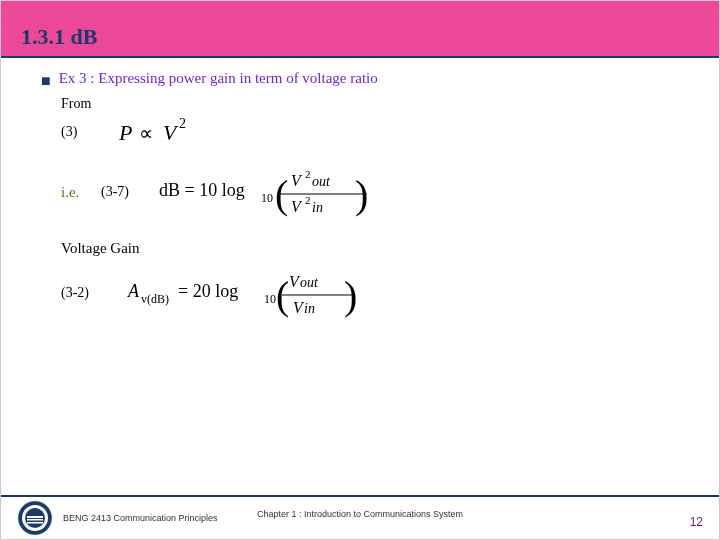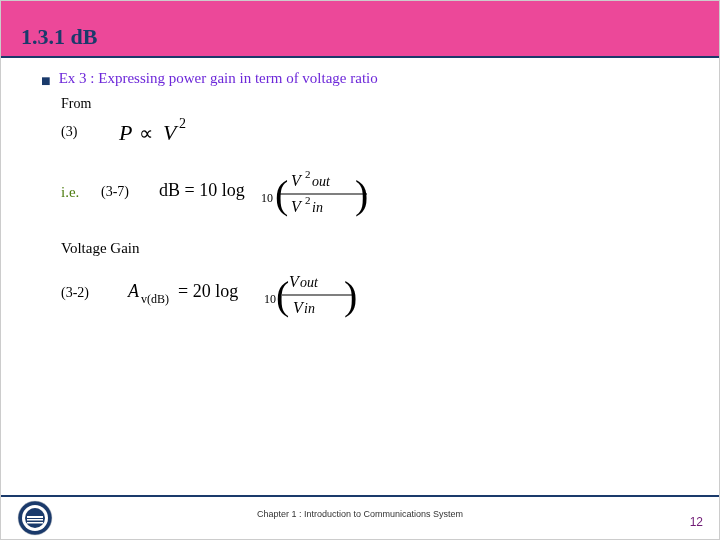--- a/index.html
+++ b/index.html
@@ -269,17 +269,18 @@
     <svg class="footer-logo" viewBox="0 0 36 36">
       <circle cx="18" cy="18" r="17" fill="#1a3a6b" stroke="#ccc" stroke-width="0.5"></circle>
       <circle cx="18" cy="18" r="13" fill="#fff"></circle>
       <circle cx="18" cy="18" r="10" fill="#1a3a6b"></circle>
 
       <rect x="10" y="16" width="16" height="2" fill="#fff"></rect>
       <rect x="10" y="19" width="16" height="1.5" fill="#fff"></rect>
       <rect x="10" y="22" width="16" height="1.5" fill="#fff"></rect>
     </svg>
     <div class="footer-text-block">
+      <span class="footer-text">BENG 2413 Communication Principles</span>
     </div>
     <span class="footer-chapter">Chapter 1 : Introduction to Communications System</span>
     <span class="footer-page">12</span>
   </div>
 </div>
 
 </body></html>

